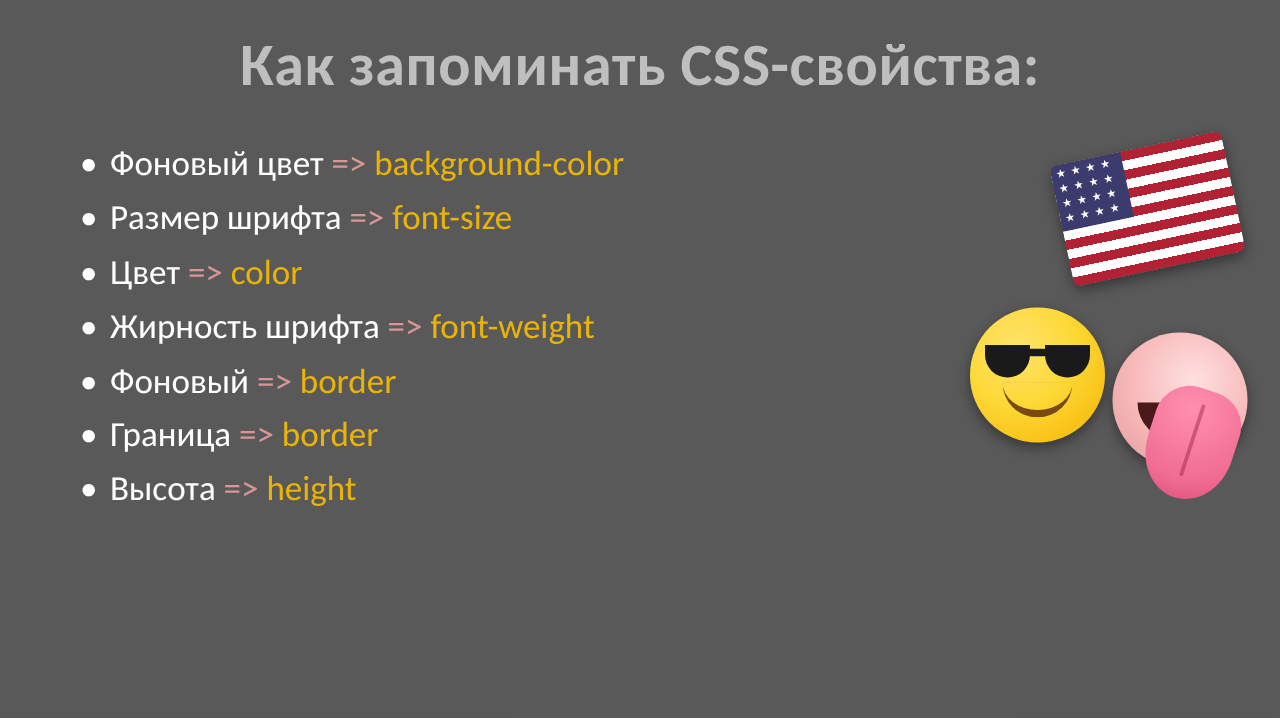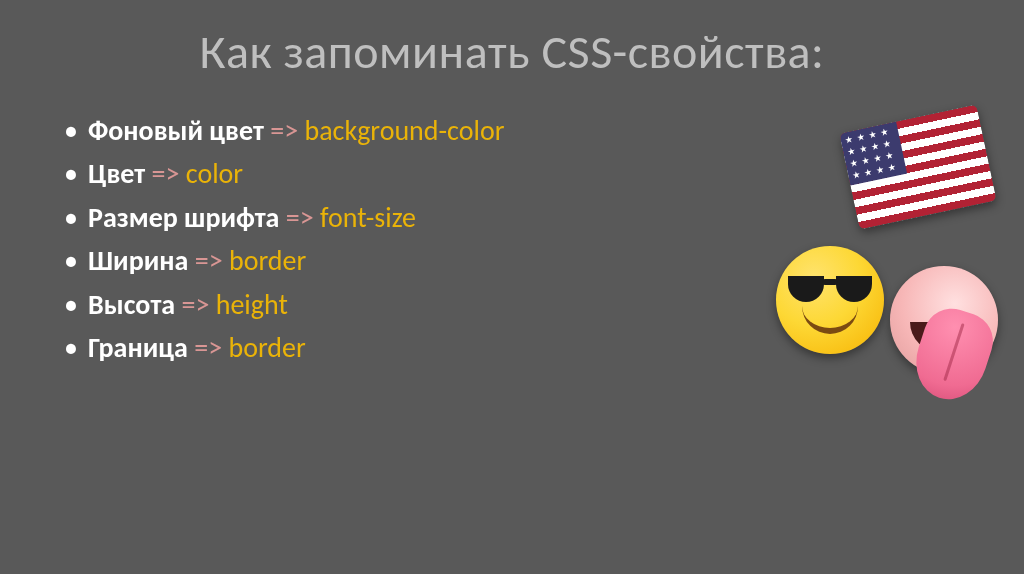--- a/index.html
+++ b/index.html
@@ -13,21 +13,21 @@
     position: relative;
   }
   .slide {
     width: 100%;
     height: 100%;
     padding: 22px 52px 0 52px;
     position: relative;
   }
   h1.title {
     color: #bfbfbf;
-    font-weight: 400;
+    font-weight: 700;
     font-size: 48px;
     text-align: center;
     letter-spacing: 0.5px;
     margin-bottom: 28px;
   }
   ul.list {
     list-style: none;
     padding-left: 12px;
   }
   ul.list li {
@@ -40,21 +40,21 @@
   }
   ul.list li::before {
     content: "•";
     position: absolute;
     left: 0;
     top: 0;
     color: #ffffff;
     font-size: 28px;
     line-height: 1.55;
   }
-  .ru   { color: #ffffff; font-weight: bold; }
+  .ru   { color: #ffffff; }
   .arrow{ color: #d99694; }
   .prop { color: #eab308; }
   .decor {
     position: absolute;
     right: 36px;
     top: 118px;
     width: 220px;
     height: 260px;
   }
   
@@ -183,43 +183,48 @@
 
   <h1 class="title">Как запоминать CSS-свойства:</h1>
 
   <ul class="list">
     <li>
       <span class="ru">Фоновый цвет</span>
       <span class="arrow">=&gt;</span>
       <span class="prop">background-color</span>
     </li>
     <li>
+      <span class="ru">Размер шрифта</span>
+      <span class="arrow">=&gt;</span>
+      <span class="prop">font-size</span>
+    </li>
+    <li>
       <span class="ru">Цвет</span>
       <span class="arrow">=&gt;</span>
       <span class="prop">color</span>
     </li>
     <li>
-      <span class="ru">Размер шрифта</span>
-      <span class="arrow">=&gt;</span>
-      <span class="prop">font-size</span>
-    </li>
-    <li>
-      <span class="ru">Ширина</span>
+      <span class="ru">Жирность шрифта</span>
+      <span class="arrow">=&gt;</span>
+      <span class="prop">font-weight</span>
+    </li>
+    <li>
+      <span class="ru">Фоновый</span>
       <span class="arrow">=&gt;</span>
       <span class="prop">border</span>
     </li>
     <li>
+      <span class="ru">Граница</span>
+      <span class="arrow">=&gt;</span>
+      <span class="prop">border</span>
+    </li>
+    <li>
       <span class="ru">Высота</span>
       <span class="arrow">=&gt;</span>
       <span class="prop">height</span>
-    </li>
-    <li>
-      <span class="ru">Граница</span>
-      <span class="arrow">=&gt;</span>
-      <span class="prop">border</span>
     </li>
   </ul>
 
   <div class="decor">
     <div class="flag">
       <div class="stripes"></div>
       <div class="canton"></div>
     </div>
     <div class="smiley">
       <div class="glasses">

